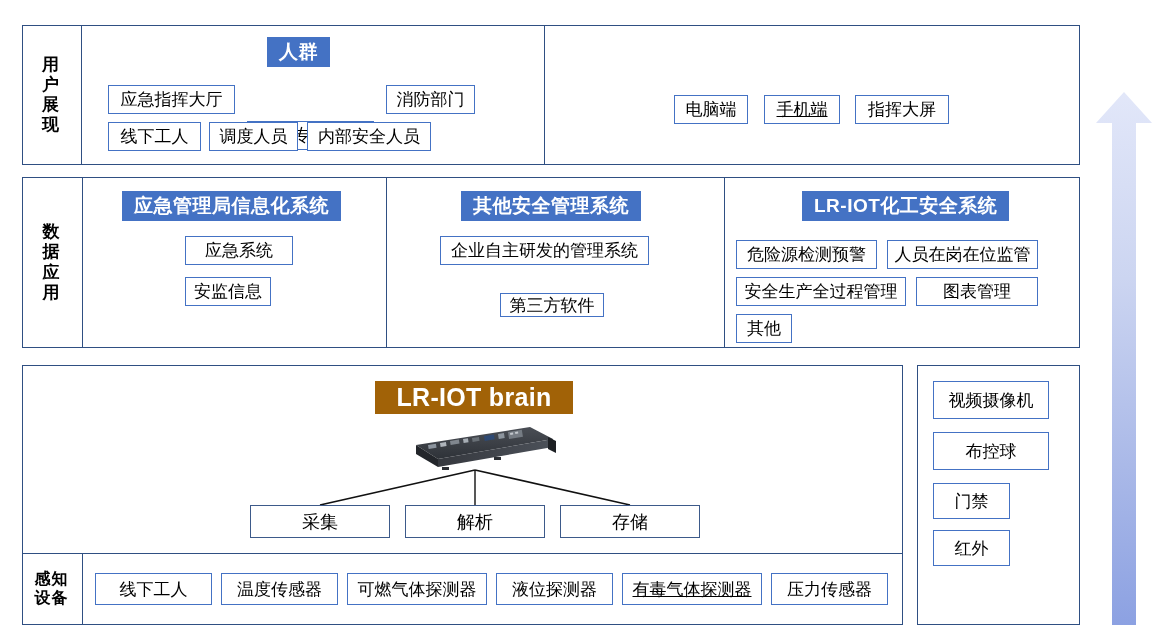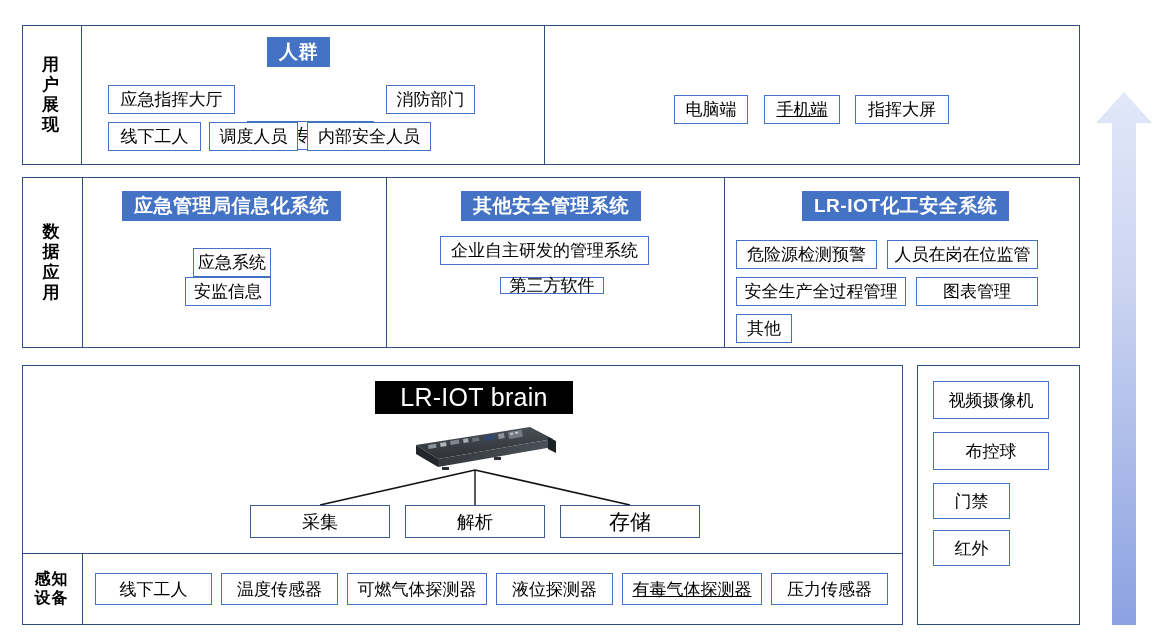--- a/index.html
+++ b/index.html
@@ -75,24 +75,24 @@
     color:#000;
     white-space:nowrap;
     line-height:1;
     padding:0 8px;
   }
   .chip.dark-border{border-color:#3d5a8a;}
 
   
   .brain-title{
     position:absolute;
-    background:#000000;
+    background:#a16207;
     color:#ffffff;
     font-size:25px;
-    font-weight:400;
+    font-weight:700;
     display:flex;
     align-items:center;
     justify-content:center;
     letter-spacing:.3px;
     box-sizing:border-box;
   }
 
   
   .server-wrap{position:absolute;}
   .server-wrap svg{display:block;}
@@ -146,26 +146,26 @@
   <div class="side-label" style="left:22px;top:177px;width:59px;height:171px;">
     <div class="side-stack">
       <span>数</span>
       <span>据</span>
       <span>应</span>
       <span>用</span>
     </div>
   </div>
 
   <div class="badge" style="left:122px;top:191px;height:30px;">应急管理局信息化系统</div>
-  <div class="chip" style="left:185px;top:248px;width:78px;height:29px;margin-left:8px;">应急系统</div>
+  <div class="chip" style="left:185px;top:236px;width:108px;height:29px;">应急系统</div>
   <div class="chip" style="left:185px;top:277px;width:86px;height:29px;">安监信息</div>
 
   <div class="badge" style="left:461px;top:191px;height:30px;">其他安全管理系统</div>
   <div class="chip" style="left:440px;top:236px;width:209px;height:29px;">企业自主研发的管理系统</div>
-  <div class="chip" style="left:500px;top:277px;width:104px;height:17px;">第三方软件</div>
+  <div class="chip" style="left:500px;top:293px;width:104px;height:24px;">第三方软件</div>
 
   <div class="badge" style="left:802px;top:191px;height:30px;">LR-IOT化工安全系统</div>
   <div class="chip" style="left:736px;top:240px;width:141px;height:29px;">危险源检测预警</div>
   <div class="chip" style="left:887px;top:240px;width:151px;height:29px;">人员在岗在位监管</div>
   <div class="chip" style="left:736px;top:277px;width:170px;height:29px;">安全生产全过程管理</div>
   <div class="chip" style="left:916px;top:277px;width:122px;height:29px;">图表管理</div>
   <div class="chip" style="left:736px;top:314px;width:56px;height:29px;">其他</div>
 
   <div class="panel" style="left:22px;top:365px;width:881px;height:260px;">
     <div class="hrule" style="top:187px;"></div>
@@ -213,21 +213,21 @@
         <rect x="117" y="7" width="3" height="2" fill="#d8dde2" transform="rotate(-9 117 7)"></rect>
       </g>
 
       <rect x="44" y="42" width="7" height="3" fill="#2b2e33"></rect>
       <rect x="96" y="32" width="7" height="3" fill="#2b2e33"></rect>
     </svg>
   </div>
 
   <div class="chip dark-border" style="left:405px;top:505px;width:140px;height:33px;font-size:18px;">解析</div>
   <div class="chip dark-border" style="left:250px;top:505px;width:140px;height:33px;font-size:18px;">采集</div>
-  <div class="chip dark-border" style="left:560px;top:505px;width:140px;height:33px;font-size:21px;">存储</div>
+  <div class="chip dark-border" style="left:560px;top:505px;width:140px;height:33px;font-size:18px;">存储</div>
 
   <div class="side-label" style="left:22px;top:552px;width:59px;height:73px;font-size:16px;">
     <div class="side-stack">
       <span>感知</span>
       <span>设备</span>
     </div>
   </div>
 
   <div class="chip" style="left:95px;top:573px;width:117px;height:32px;">线下工人</div>
   <div class="chip" style="left:221px;top:573px;width:117px;height:32px;">温度传感器</div>

